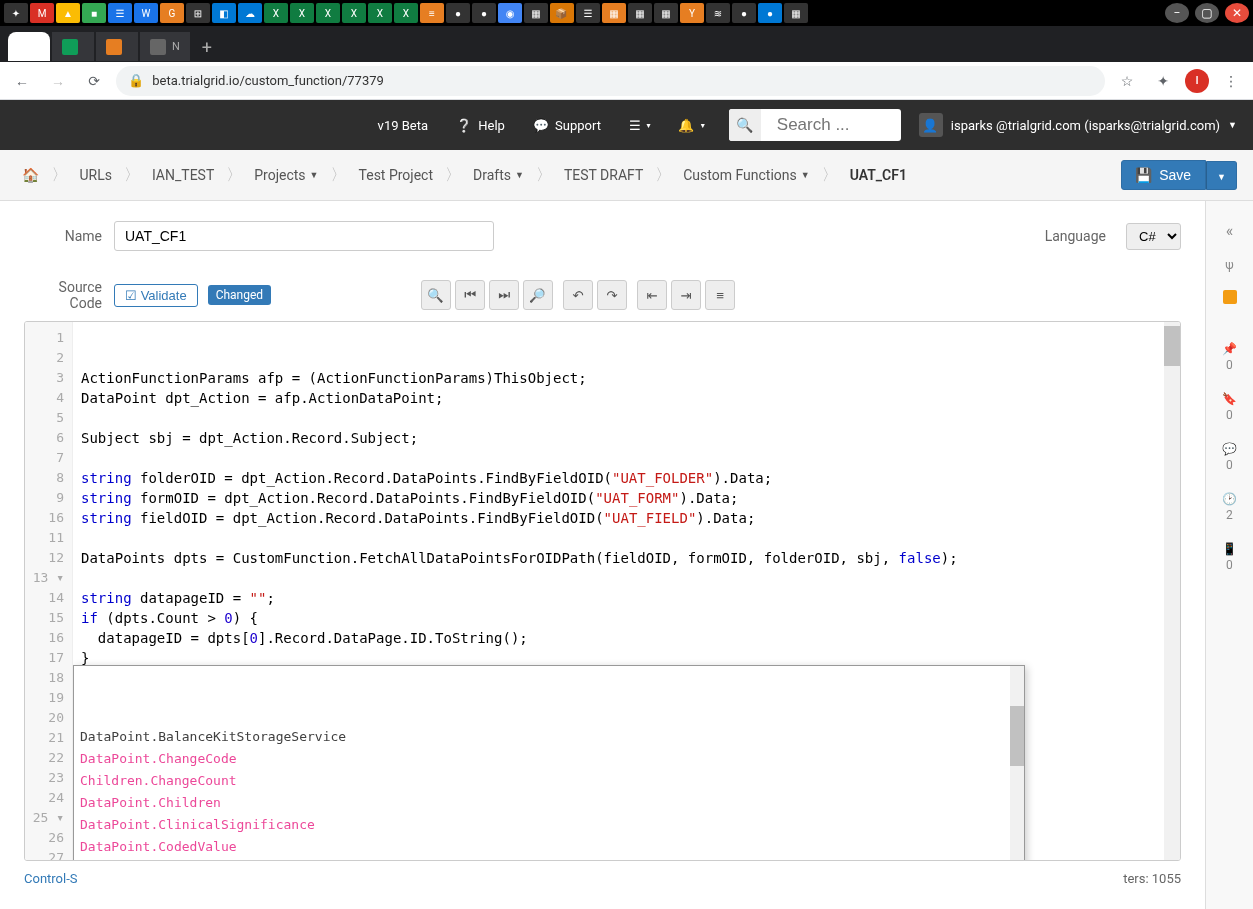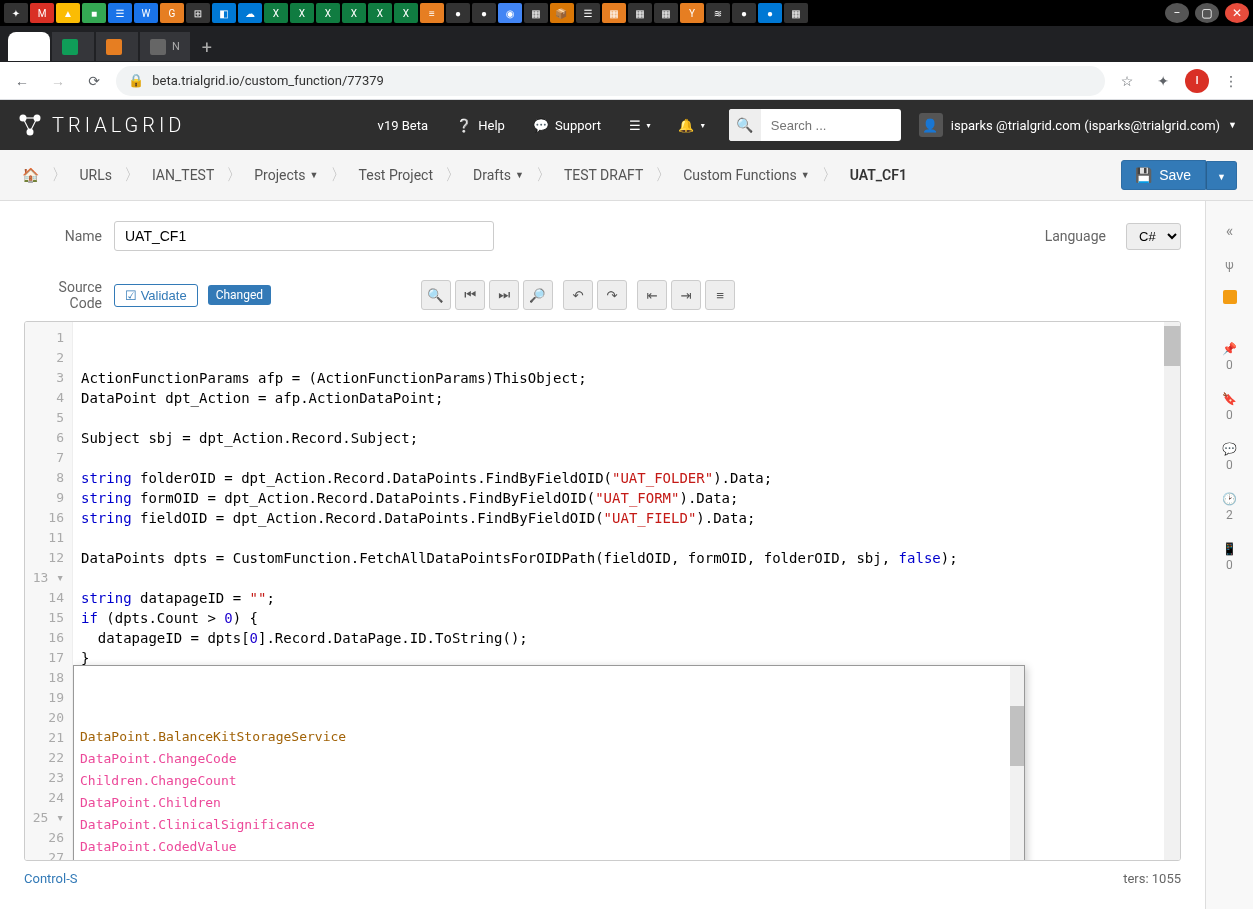--- a/index.html
+++ b/index.html
@@ -30,21 +30,21 @@
 .profile-badge { width: 24px; height: 24px; border-radius: 50%; background: #d93025; color: #fff; display: flex; align-items: center; justify-content: center; font-size: 11px; font-weight: 500; }
 
 
 .app-header { background: #2e2e2e; color: #fff; height: 50px; display: flex; align-items: center; padding: 0 16px; }
 .logo { display: flex; align-items: center; gap: 8px; font-size: 20px; letter-spacing: 4px; font-weight: 300; }
 .logo-icon { width: 28px; height: 28px; }
 .header-spacer { flex: 1; }
 .header-link { color: #fff; padding: 0 14px; font-size: 13px; cursor: pointer; display: flex; align-items: center; gap: 6px; }
 .search-bar { display: flex; align-items: center; background: #fff; border-radius: 3px; height: 32px; overflow: hidden; margin: 0 10px; }
 .search-btn-box { background: #eee; width: 32px; height: 32px; display: flex; align-items: center; justify-content: center; color: #555; }
-.search-input { border: none; padding: 0 10px; width: 140px; font-size: 13px; }
+.search-input { border: none; padding: 0 16px; width: 140px; font-size: 17px; }
 .user-menu { display: flex; align-items: center; gap: 8px; font-size: 13px; cursor: pointer; padding-left: 8px; }
 .user-avatar { width: 24px; height: 24px; background: #555; border-radius: 3px; display: flex; align-items: center; justify-content: center; }
 
 
 .breadcrumb-bar { background: #f5f5f5; border-bottom: 1px solid #ddd; padding: 10px 16px; display: flex; align-items: center; }
 .bc-item { color: #555; font-size: 14px; cursor: pointer; padding: 4px 6px; display: flex; align-items: center; gap: 4px; }
 .bc-sep { color: #bbb; margin: 0 6px; font-size: 16px; }
 .bc-active { font-weight: 600; color: #333; }
 .save-btn { margin-left: auto; background: #337ab7; color: #fff; border: 1px solid #2e6da4; padding: 6px 14px; border-radius: 3px 0 0 3px; cursor: pointer; display: flex; align-items: center; gap: 6px; font-size: 14px; }
 .save-dd { background: #337ab7; color: #fff; border: 1px solid #2e6da4; border-left: 1px solid #286090; padding: 6px 10px; border-radius: 0 3px 3px 0; cursor: pointer; }
@@ -77,21 +77,21 @@
 .kw { color: #0000cd; }
 .str { color: #c41a16; }
 .num { color: #1c00cf; }
 .bool-kw { color: #0000cd; }
 .editor-scroll { position: absolute; right: 0; top: 0; width: 16px; height: 100%; background: #f1f1f1; }
 .scroll-thumb { background: #c1c1c1; width: 100%; }
 
 
 .autocomplete { position: absolute; left: 0; top: 343px; width: 952px; background: #fff; border: 1px solid #999; box-shadow: 2px 2px 8px rgba(0,0,0,0.2); font-size: 13px; z-index: 10; }
 .ac-item { padding: 1px 6px; color: #ec4899; font-family: "Consolas", "Monaco", monospace; cursor: pointer; white-space: nowrap; }
-.ac-item.faded { color: #a16207; }
+.ac-item.faded { color: #404040; }
 .ac-scroll { position: absolute; right: 0; top: 0; width: 14px; height: 100%; background: #f1f1f1; }
 .ac-scroll-thumb { background: #c1c1c1; width: 100%; height: 60px; margin-top: 40px; }
 
 .footer-row { display: flex; margin-top: 10px; font-size: 13px; color: #337ab7; }
 .footer-right { margin-left: auto; color: #666; }
 </style>
 </head>
 <body>
 
 <div class="os-taskbar">
@@ -157,31 +157,20 @@
     <span class="lock-icon">🔒</span>
     <span>beta.trialgrid.io/custom_function/77379</span>
   </div>
   <div class="ext-btn">☆</div>
   <div class="ext-btn">✦</div>
   <div class="profile-badge">I</div>
   <div class="ext-btn">⋮</div>
 </div>
 
 <div class="app-header">
-  <div class="logo">
-    <svg class="logo-icon" viewBox="0 0 24 24">
-        <circle cx="6" cy="6" r="3" fill="#fff"></circle>
-        <circle cx="18" cy="6" r="3" fill="#fff"></circle>
-        <circle cx="12" cy="18" r="3" fill="#fff"></circle>
-        <line x1="6" y1="6" x2="18" y2="6" stroke="#fff"></line>
-        <line x1="6" y1="6" x2="12" y2="18" stroke="#fff"></line>
-        <line x1="18" y1="6" x2="12" y2="18" stroke="#fff"></line>
-      </svg>
-    <span>TRIALGRID</span>
-  </div>
   <div class="header-spacer"></div>
   <div class="header-link">v19 Beta</div>
   <div class="header-link">
       <span>❔</span>
       <span>Help</span>
     </div>
   <div class="header-link">
       <span>💬</span>
       <span>Support</span>
     </div>

